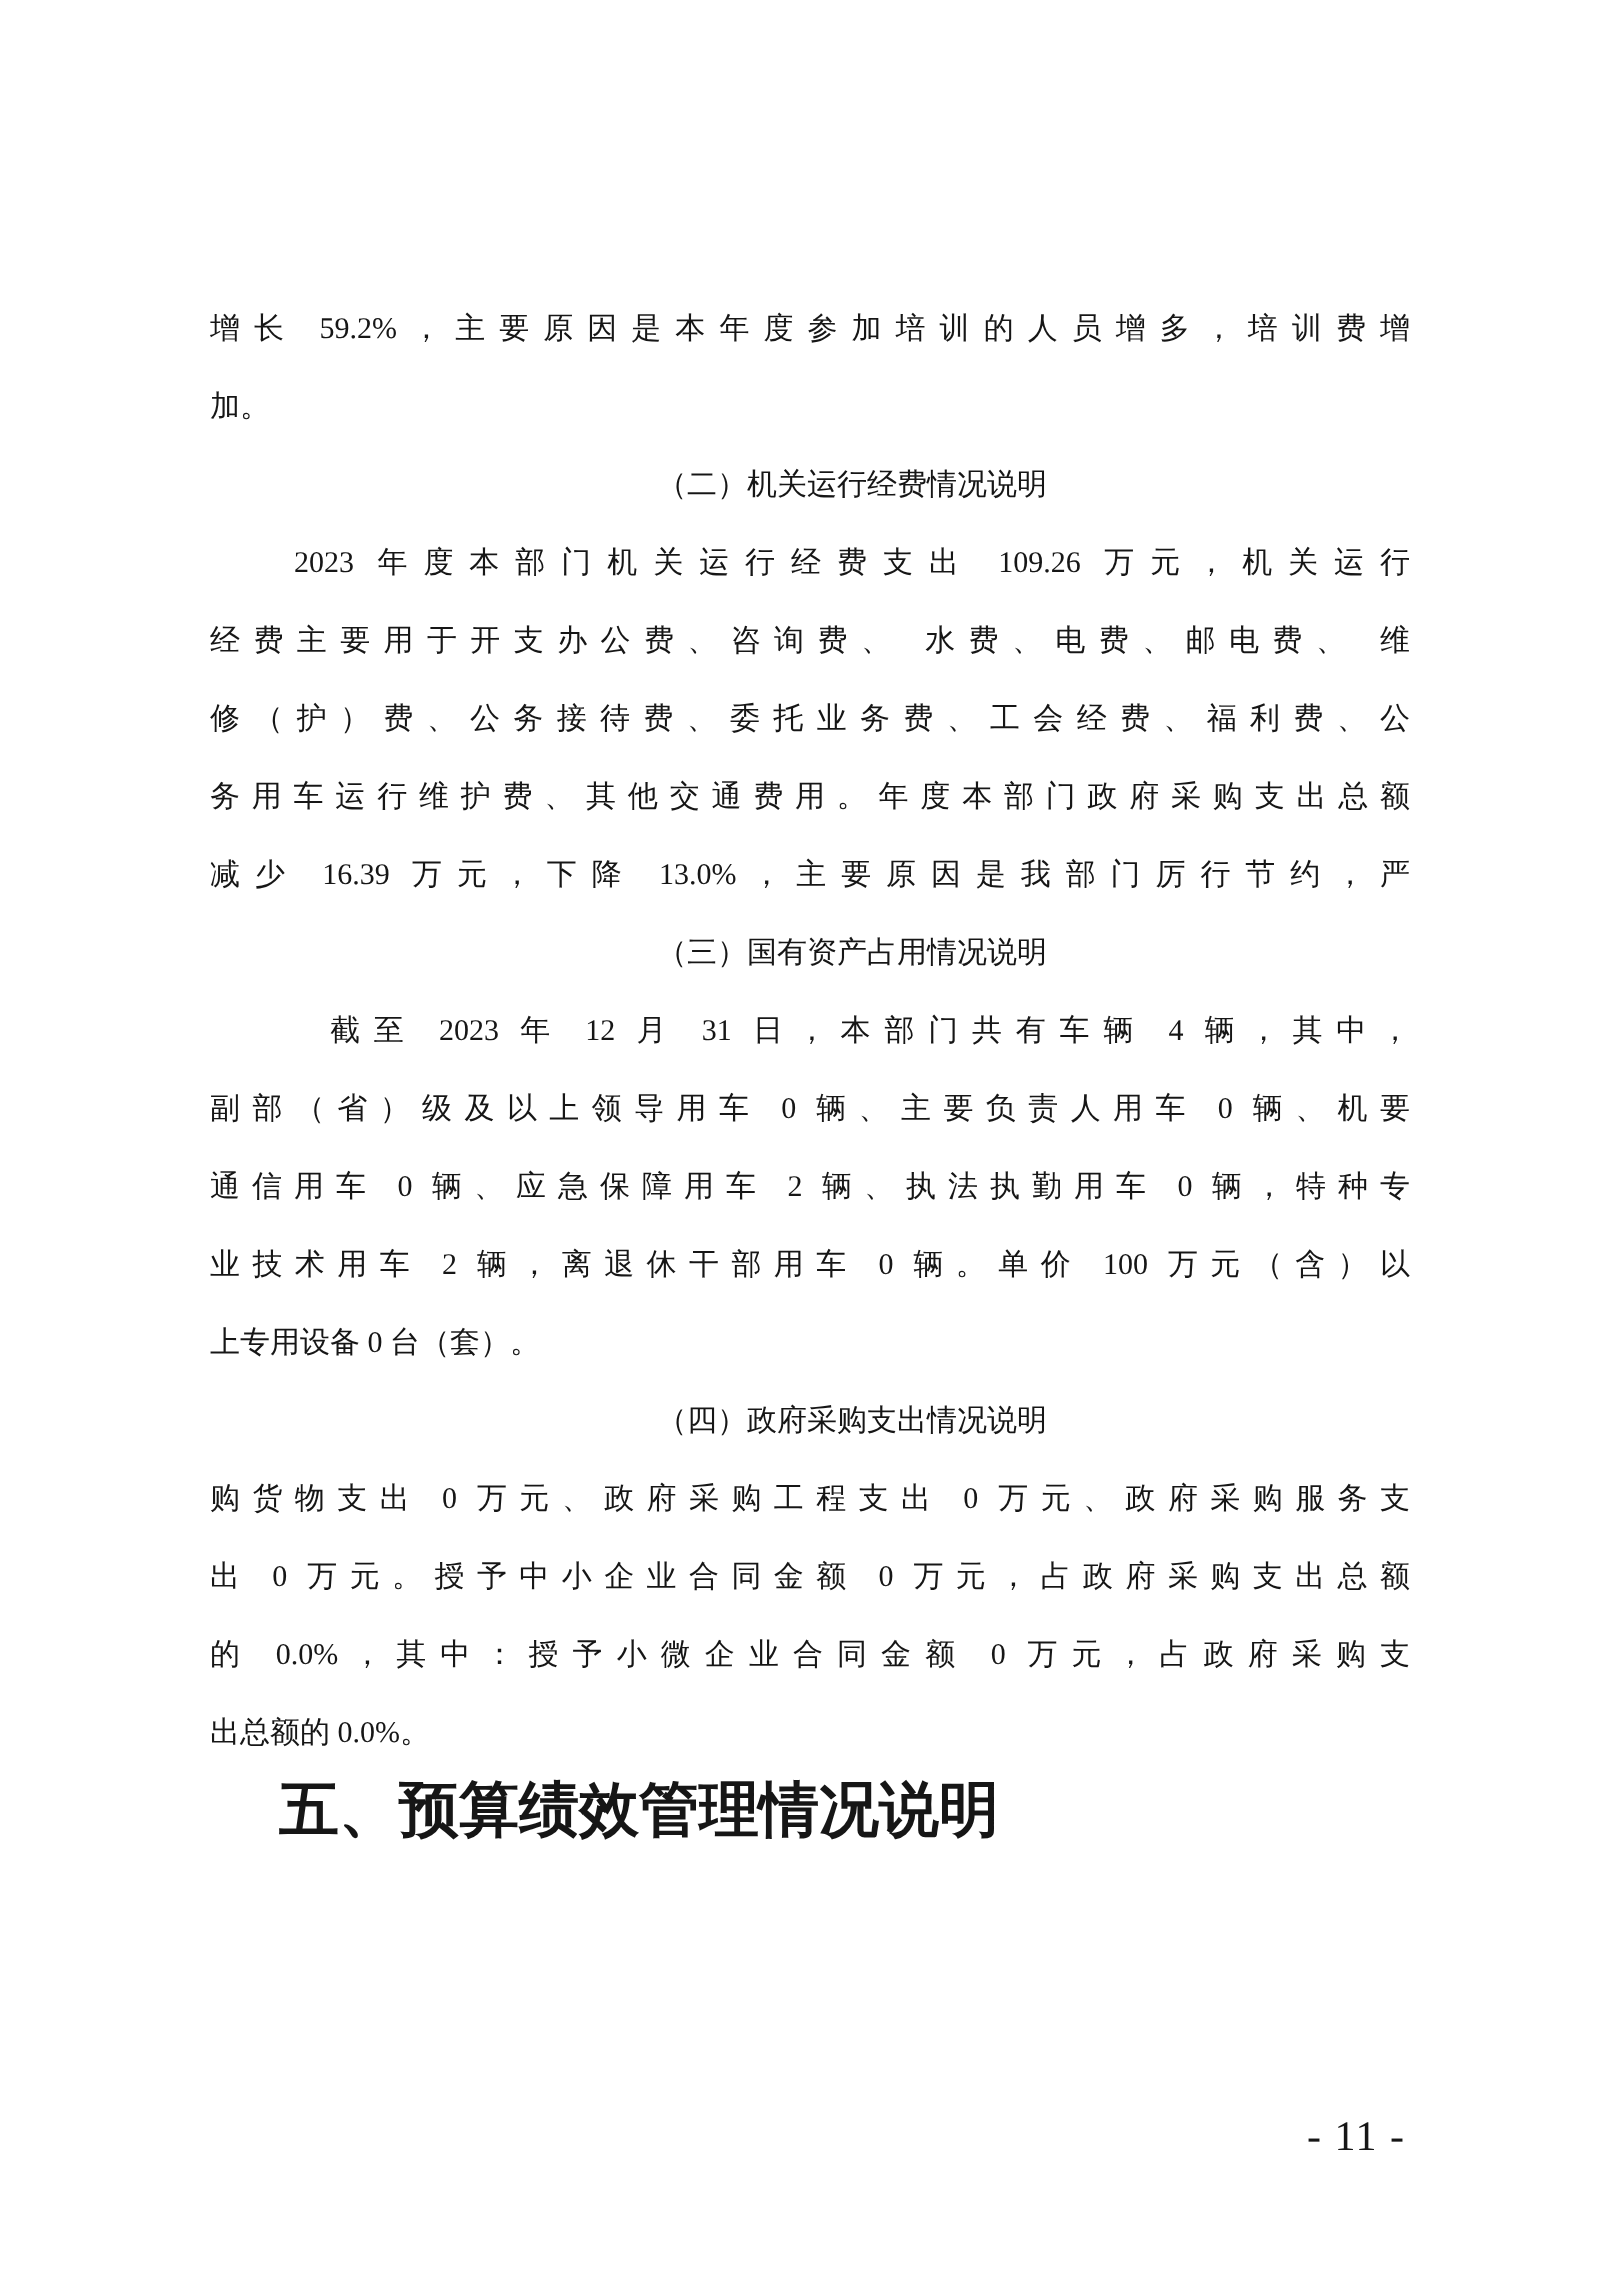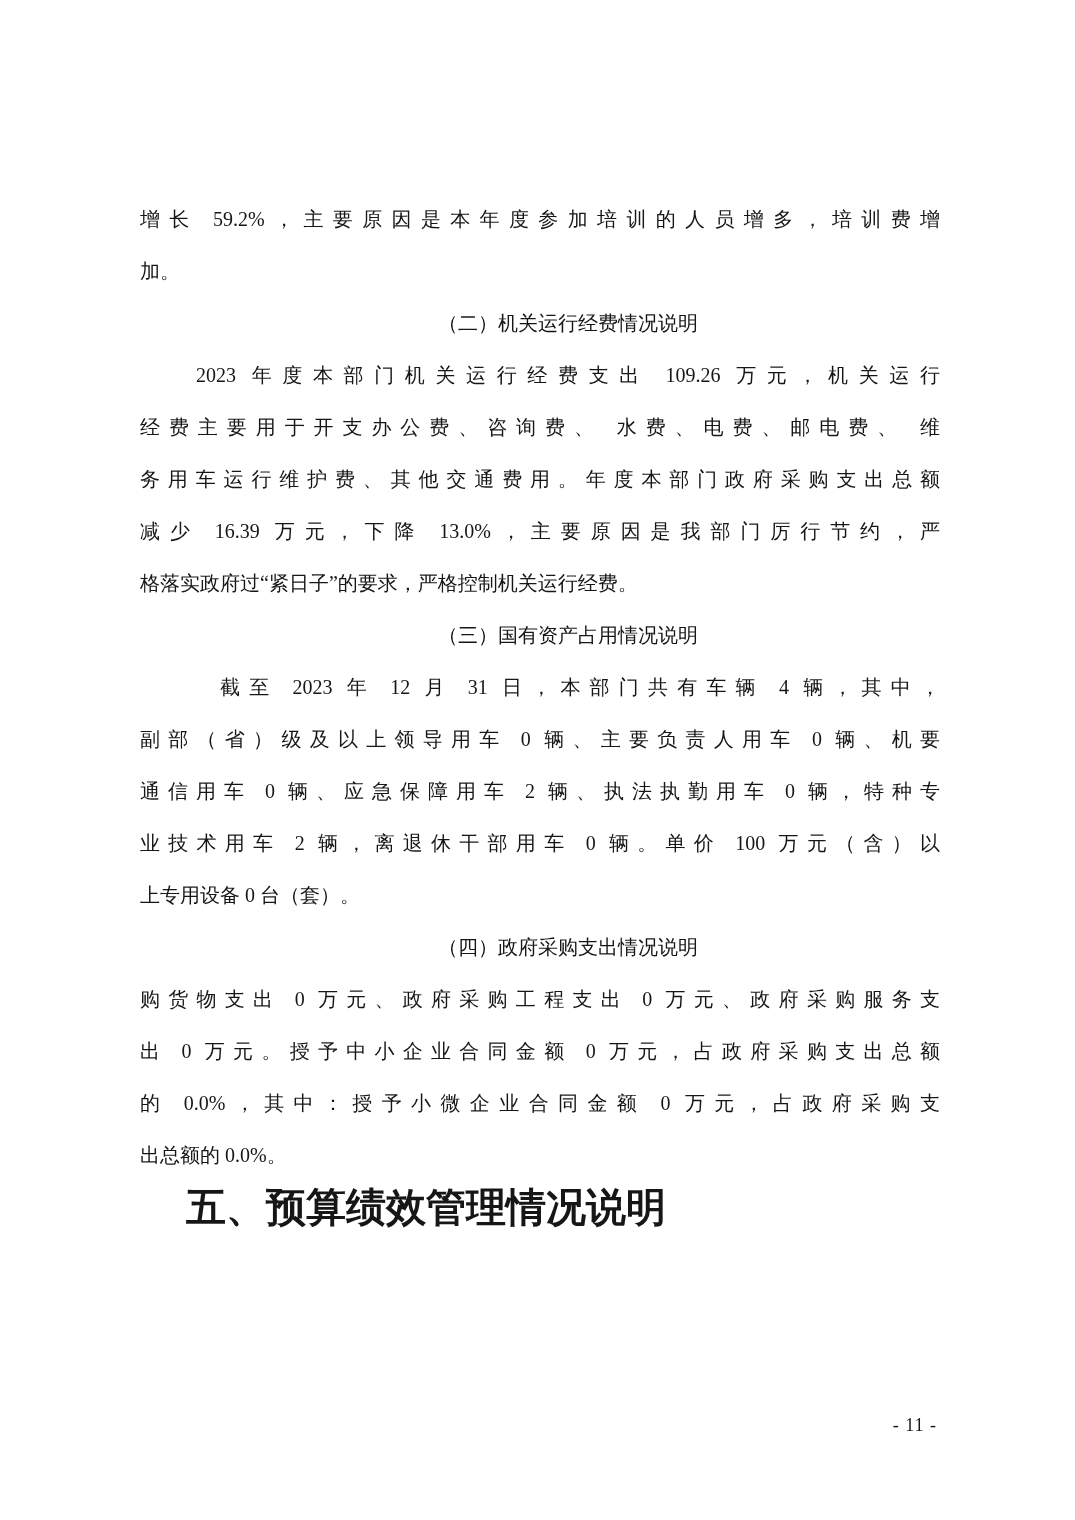--- a/index.html
+++ b/index.html
@@ -35,39 +35,39 @@
   .heading {
     font-family: "Liberation Sans", "DejaVu Sans", sans-serif;
     font-weight: 700;
     font-size: 40px;
     text-indent: 46px;
   }
   .page-number {
     position: absolute;
     top: 1405px;
     right: 138px;
-    font-size: 18px;
+    font-size: 28px;
     line-height: 40px;
     letter-spacing: 1px;
     color: #161616;
   }
 </style>
 </head>
 <body>
 
 <div class="page">
   <div class="content">
     <div class="line just">增长 59.2%，主要原因是本年度参加培训的人员增多，培训费增</div>
     <div class="line">加。</div>
     <div class="line indent">（二）机关运行经费情况说明</div>
     <div class="line indent just">2023 年度本部门机关运行经费支出 109.26 万元，机关运行</div>
     <div class="line just">经费主要用于开支办公费、咨询费、 水费、电费、邮电费、 维</div>
+    <div class="line just">修（护）费、公务接待费、委托业务费、工会经费、福利费、公</div>
     <div class="line just">务用车运行维护费、其他交通费用。年度本部门政府采购支出总额</div>
     <div class="line just">减少 16.39 万元，下降 13.0%，主要原因是我部门厉行节约，严</div>
-    <div class="line">格落实政府过“紧日子”的要求，严格控制机关运行经费。</div>
     <div class="line indent">（三）国有资产占用情况说明</div>
     <div class="line indent-wide just">截至 2023 年 12 月 31 日，本部门共有车辆 4 辆，其中，</div>
     <div class="line just">副部（省）级及以上领导用车 0 辆、主要负责人用车 0 辆、机要</div>
     <div class="line just">通信用车 0 辆、应急保障用车 2 辆、执法执勤用车 0 辆，特种专</div>
     <div class="line just">业技术用车 2 辆，离退休干部用车 0 辆。单价 100 万元（含）以</div>
     <div class="line">上专用设备 0 台（套）。</div>
     <div class="line indent">（四）政府采购支出情况说明</div>
     <div class="line just">购货物支出 0 万元、政府采购工程支出 0 万元、政府采购服务支</div>
     <div class="line just">出 0 万元。授予中小企业合同金额 0 万元，占政府采购支出总额</div>
     <div class="line just">的 0.0%，其中：授予小微企业合同金额 0 万元，占政府采购支</div>

